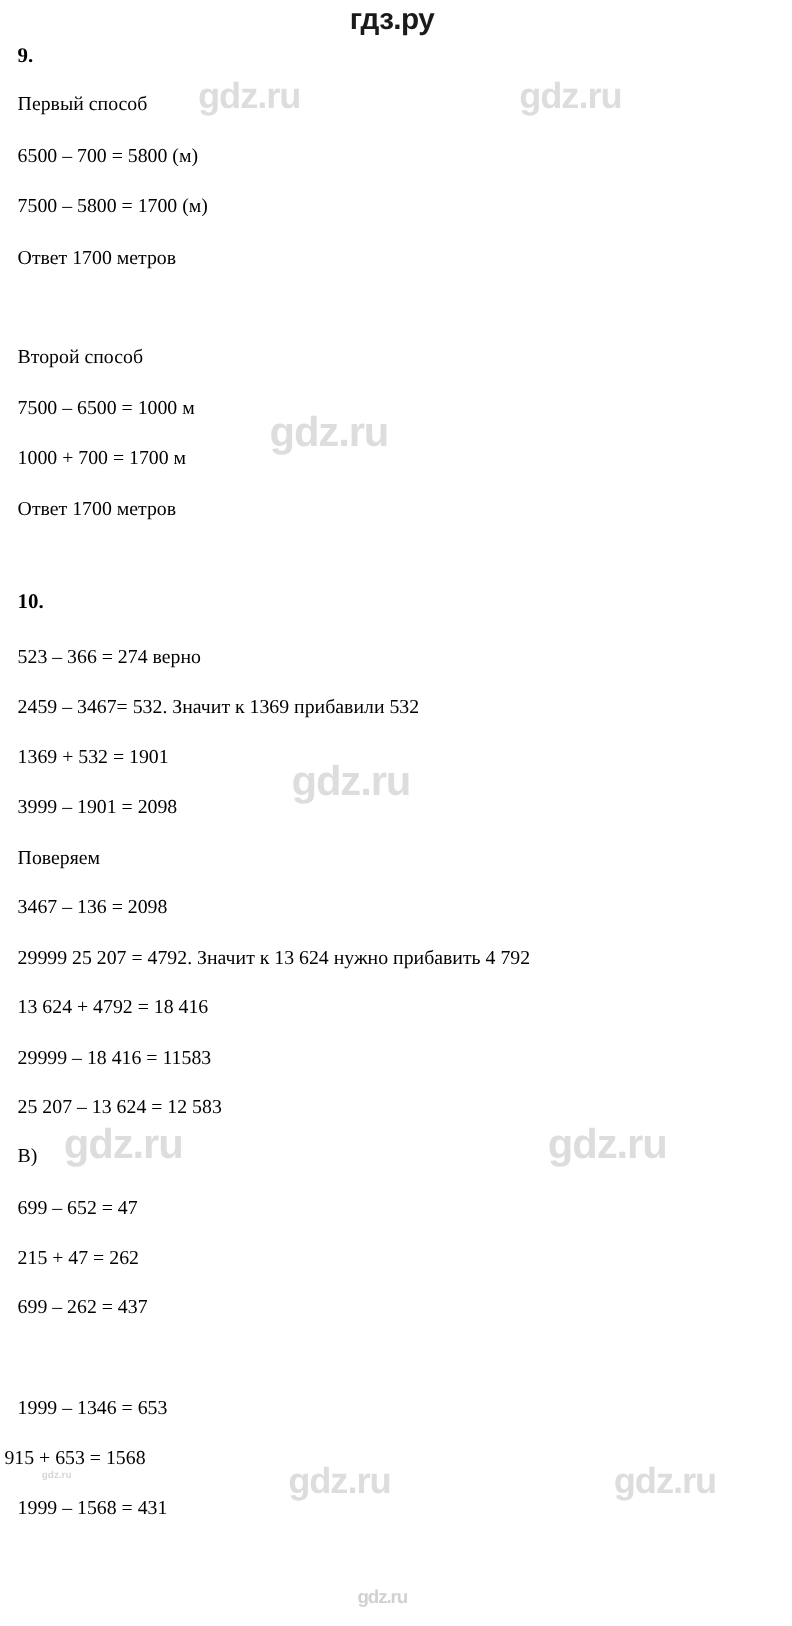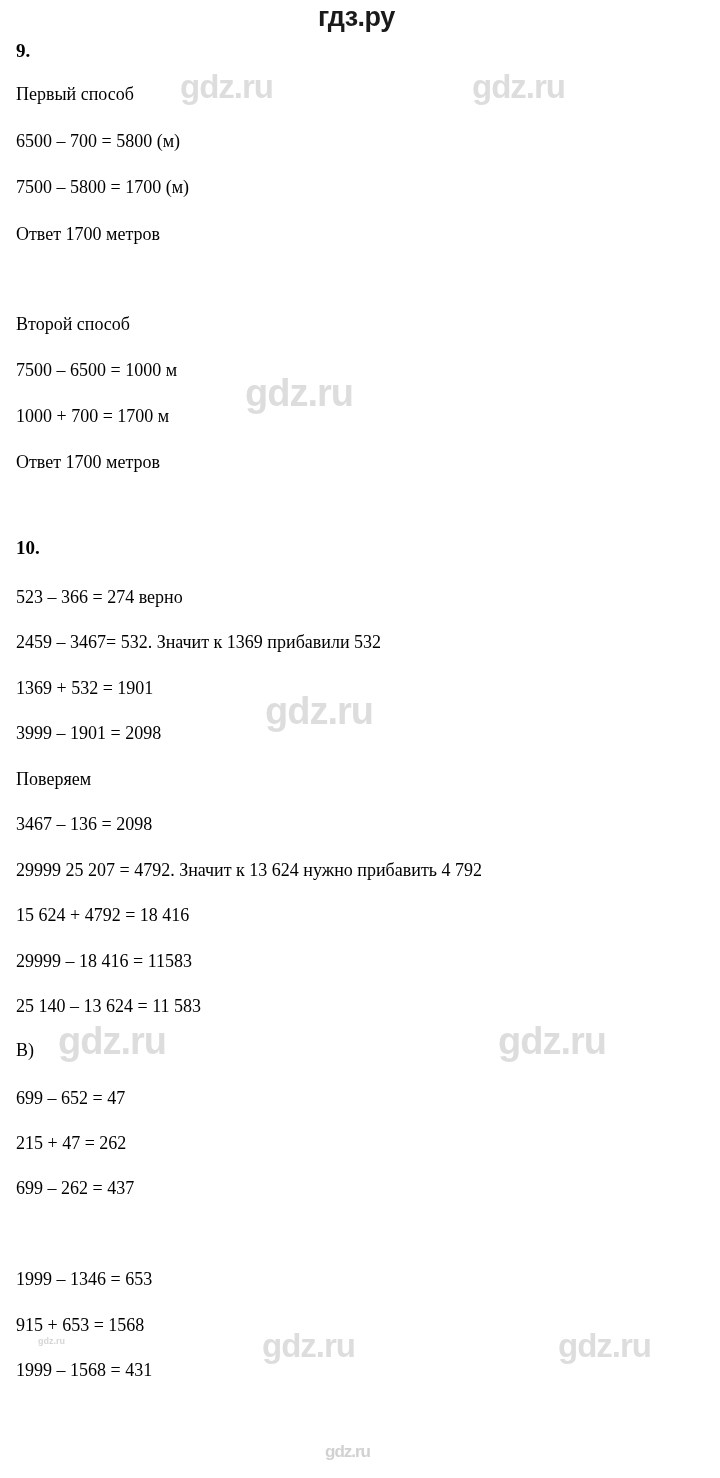--- a/index.html
+++ b/index.html
@@ -104,26 +104,26 @@
 
     <div class="task-num" style="left:16px; top:537px;">10.</div>
 
     <div class="line" style="left:16px; top:587px;">523 – 366 = 274  верно</div>
     <div class="line" style="left:16px; top:632px;">2459 – 3467= 532. Значит к 1369 прибавили 532</div>
     <div class="line" style="left:16px; top:678px;">1369 + 532 = 1901</div>
     <div class="line" style="left:16px; top:723px;">3999 – 1901 = 2098</div>
     <div class="line" style="left:16px; top:769px;">Поверяем</div>
     <div class="line" style="left:16px; top:814px;">3467 – 136 = 2098</div>
     <div class="line" style="left:16px; top:860px;">29999  25 207 = 4792. Значит к 13 624 нужно прибавить 4 792</div>
-    <div class="line" style="left:16px; top:905px;">15 624 + 4792 = 18 416</div>
+    <div class="line" style="left:16px; top:905px;">13 624 + 4792 = 18 416</div>
     <div class="line" style="left:16px; top:951px;">29999 – 18 416 = 11583</div>
-    <div class="line" style="left:16px; top:996px;">25 140 – 13 624 = 11 583</div>
+    <div class="line" style="left:16px; top:996px;">25 207 – 13 624 = 12 583</div>
     <div class="line" style="left:16px; top:1040px;">В)</div>
     <div class="line" style="left:16px; top:1088px;">699 – 652 = 47</div>
     <div class="line" style="left:16px; top:1133px;">215 + 47 = 262</div>
     <div class="line" style="left:16px; top:1178px;">699 – 262 = 437</div>
 
     <div class="line" style="left:16px; top:1269px;">1999 – 1346 = 653</div>
-    <div class="line" style="left:16px; top:1315px;">915 + 653 = 1568</div>
+    <div class="line" style="left:4px; top:1315px;">915 + 653 = 1568</div>
     <div class="line" style="left:16px; top:1360px;">1999 – 1568 = 431</div>
 
   </div>
 </div>
 
 </body></html>

